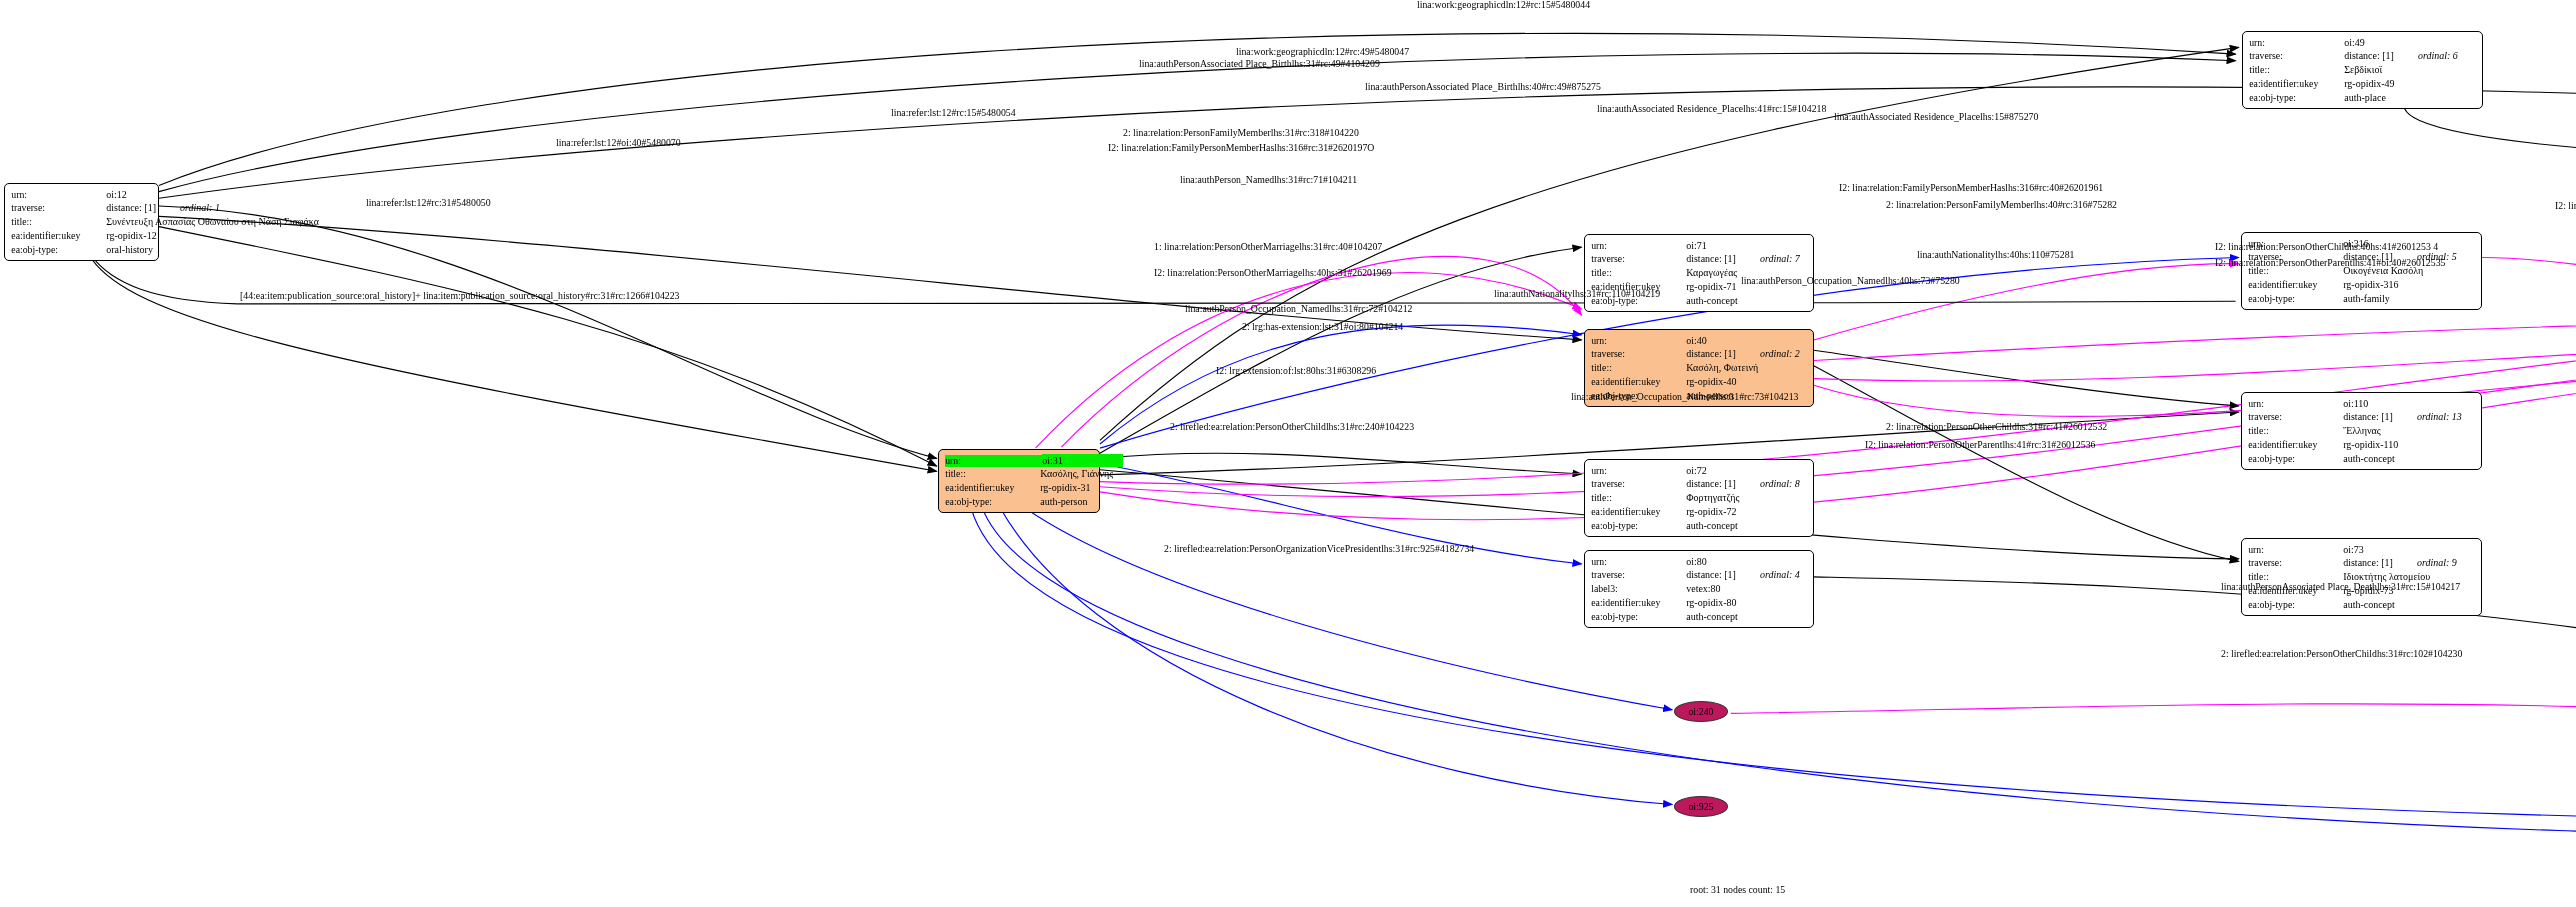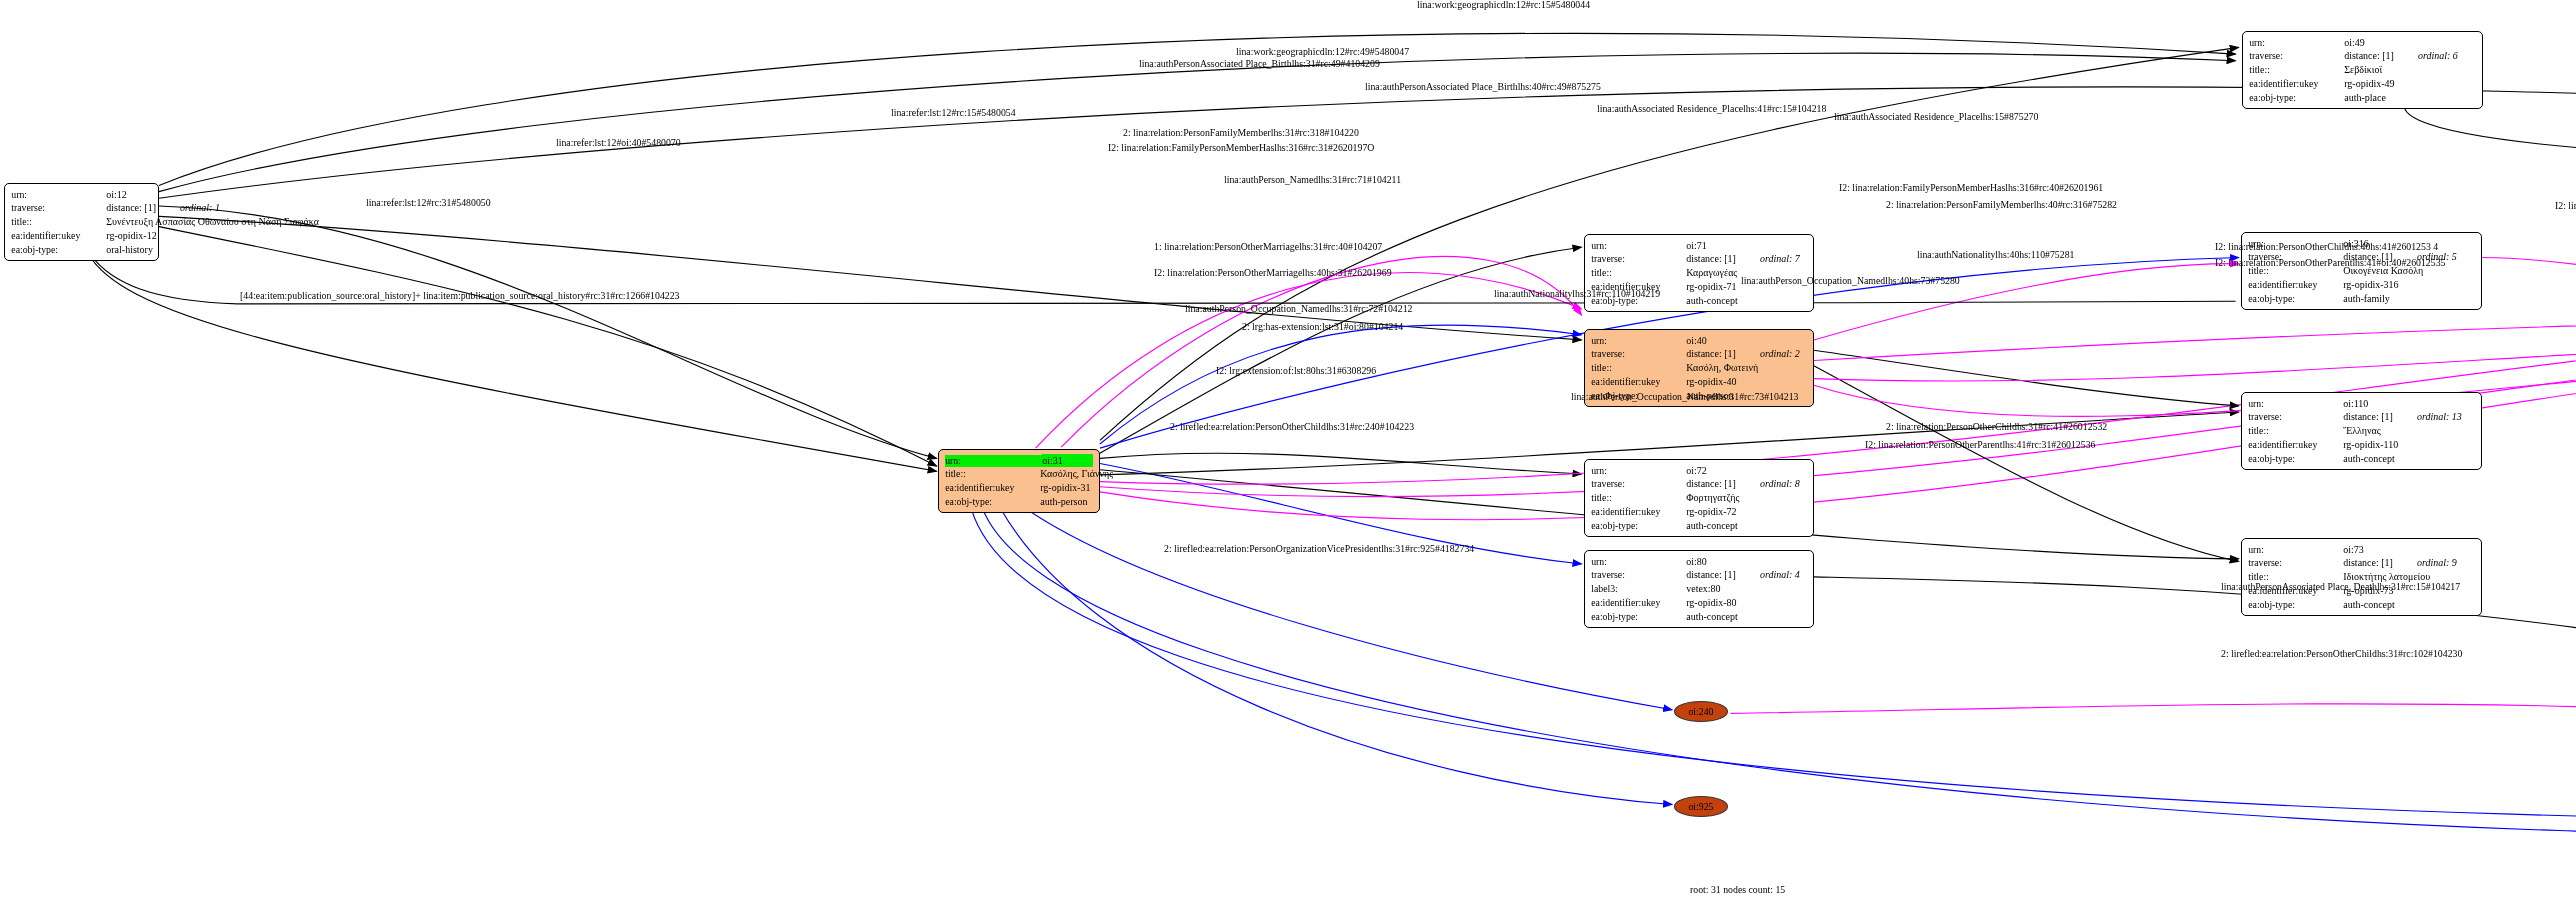--- a/index.html
+++ b/index.html
@@ -11,24 +11,24 @@
         background:#fff;padding:3.6px 5.2px 3.6px 6.2px;}
   .node.orange{background:#fac090;}
   .node.root{background:#fac090;}
   .row{display:flex;align-items:baseline;line-height:1.30;white-space:nowrap;}
   .k{width:95px;flex:0 0 95px;font-size:9.8px;color:#000;}
   .v{font-size:10px;color:#000;}
   .v .ord{margin-left:24px;font-style:italic;}
   .root .hdr .k, .root .hdr .v{background:#00ee00;}
   .root .hdr{display:flex;}
   .root .hdr .k{padding-right:2.1px;}
-  .root .hdr .v{padding-right:30px;}
+  .root .hdr .v{padding-right:60px;}
 
   .ell{position:absolute;box-sizing:border-box;border:1px solid #333;border-radius:50%;
-       background:#c2410c;display:flex;align-items:center;justify-content:center;
+       background:#be185d;display:flex;align-items:center;justify-content:center;
        font-size:9.8px;color:#000;}
 
   .elabel{position:absolute;font-size:9.8px;color:#000;white-space:nowrap;
           background:transparent;line-height:1;}
   .footer{position:absolute;font-size:9.8px;color:#000;white-space:nowrap;}
 </style>
 </head>
 <body>
 
 <div id="canvas">
@@ -323,21 +323,21 @@
   <div id="label-layer">
       <div class="elabel" style="left: 1417px; top: 0px; color: rgb(0, 0, 0);">lina:work:geographicdln:12#rc:15#5480044</div>
       <div class="elabel" style="left: 1236px; top: 47px; color: rgb(0, 0, 0);">lina:work:geographicdln:12#rc:49#5480047</div>
       <div class="elabel" style="left: 1139px; top: 59px; color: rgb(0, 0, 0);">lina:authPersonAssociated Place_Birthlhs:31#rc:49#4104209</div>
       <div class="elabel" style="left: 1365px; top: 82px; color: rgb(0, 0, 0);">lina:authPersonAssociated Place_Birthlhs:40#rc:49#875275</div>
       <div class="elabel" style="left: 1597px; top: 104px; color: rgb(0, 0, 0);">lina:authAssociated Residence_Placelhs:41#rc:15#104218</div>
       <div class="elabel" style="left: 1834px; top: 112px; color: rgb(0, 0, 0);">lina:authAssociated Residence_Placelhs:15#875270</div>
       <div class="elabel" style="left: 891px; top: 108px; color: rgb(0, 0, 0);">lina:refer:lst:12#rc:15#5480054</div>
       <div class="elabel" style="left: 1123px; top: 128px; color: rgb(0, 0, 0);">2: lina:relation:PersonFamilyMemberlhs:31#rc:318#104220</div>
       <div class="elabel" style="left: 1108px; top: 143px; color: rgb(0, 0, 0);">I2: lina:relation:FamilyPersonMemberHaslhs:316#rc:31#2620197O</div>
-      <div class="elabel" style="left: 1180px; top: 175px; color: rgb(0, 0, 0); margin-left: 44px;">lina:authPerson_Namedlhs:31#rc:71#104211</div>
+      <div class="elabel" style="left: 1180px; top: 175px; color: rgb(0, 0, 0);">lina:authPerson_Namedlhs:31#rc:71#104211</div>
       <div class="elabel" style="left: 1839px; top: 183px; color: rgb(0, 0, 0);">I2: lina:relation:FamilyPersonMemberHaslhs:316#rc:40#26201961</div>
       <div class="elabel" style="left: 1886px; top: 200px; color: rgb(0, 0, 0);">2: lina:relation:PersonFamilyMemberlhs:40#rc:316#75282</div>
       <div class="elabel" style="left: 2555px; top: 201px; color: rgb(0, 0, 0);">I2: lina:relation:FamilyPersonMemberHaslhs:41#rc:316#2601253O</div>
       <div class="elabel" style="left: 1154px; top: 242px; color: rgb(0, 0, 0);">1: lina:relation:PersonOtherMarriagelhs:31#rc:40#104207</div>
       <div class="elabel" style="left: 2215px; top: 242px; color: rgb(0, 0, 0);">I2: lina:relation:PersonOtherChildhs:40hs:41#2601253 4</div>
       <div class="elabel" style="left: 2215px; top: 258px; color: rgb(0, 0, 0);">I2: lina:relation:PersonOtherParentlhs:41#oi:40#26012535</div>
       <div class="elabel" style="left: 1154px; top: 268px; color: rgb(0, 0, 0);">I2: lina:relation:PersonOtherMarriagelhs:40hs:31#26201969</div>
       <div class="elabel" style="left: 1917px; top: 250px; color: rgb(0, 0, 0);">lina:authNationalitylhs:40hs:110#75281</div>
       <div class="elabel" style="left: 1494px; top: 289px; color: rgb(0, 0, 0);">lina:authNationalitylhs:31#rc:110#104219</div>
       <div class="elabel" style="left: 1741px; top: 276px; color: rgb(0, 0, 0);">lina:authPerson_Occupation_Namedlhs:40hs:73#75280</div>

